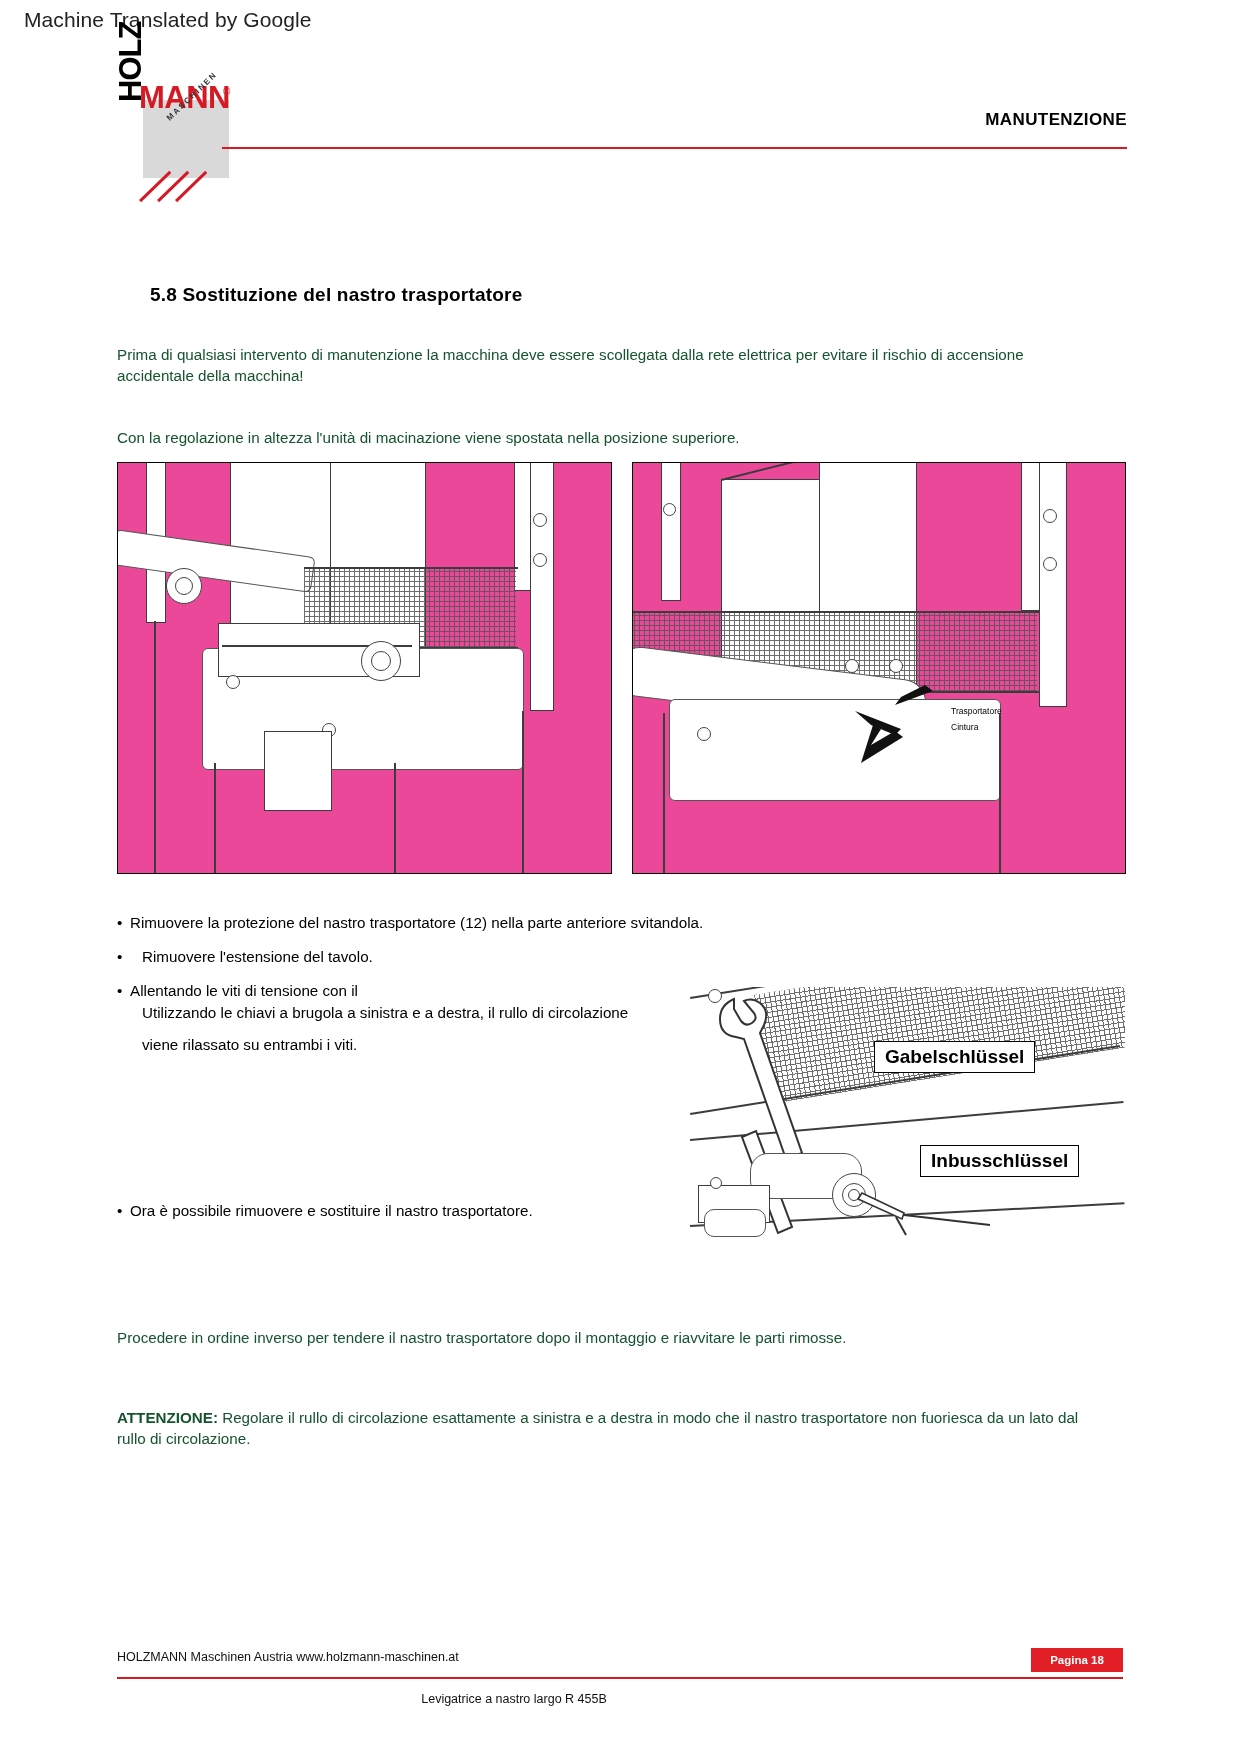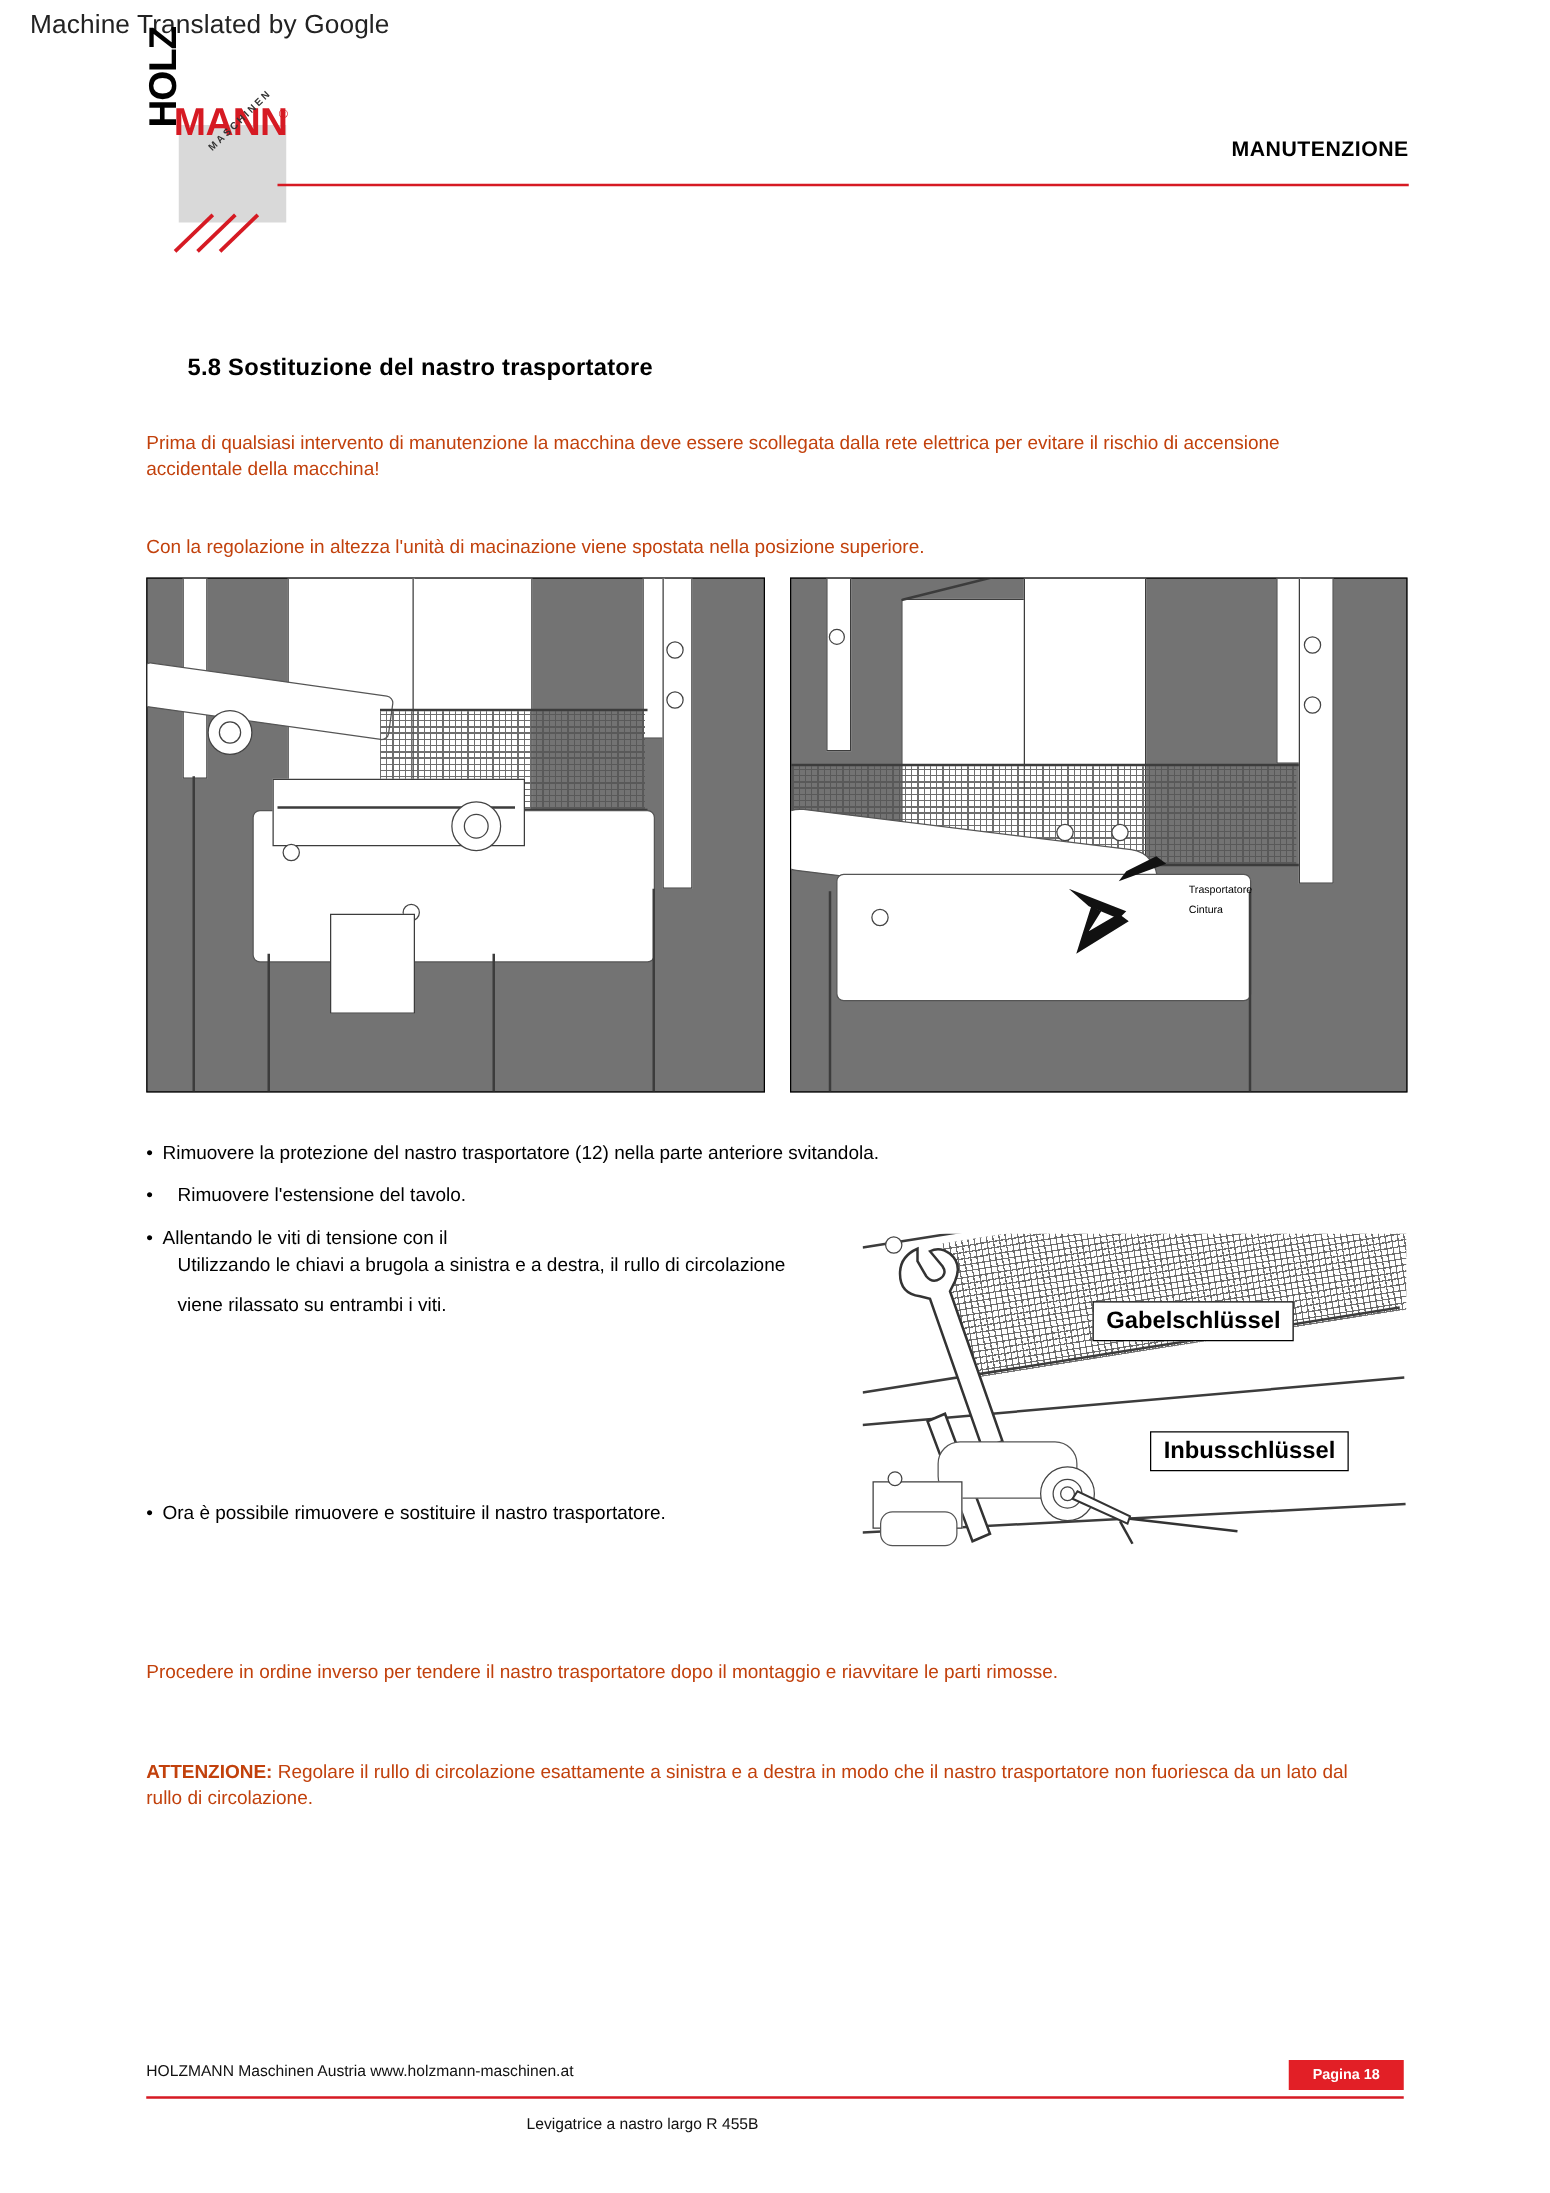--- a/index.html
+++ b/index.html
@@ -141,38 +141,38 @@
     top: 232px;
     margin: 0;
     font-size: 19px;
     font-weight: bold;
     letter-spacing: 0.2px;
   }
   .para {
     position: absolute;
     font-size: 15.2px;
     line-height: 21px;
-    color: #c2410c;
+    color: #14532d;
   }
   .p-warning {
     left: 117px;
     top: 292px;
     width: 945px;
   }
   .p-height {
     left: 117px;
     top: 375px;
     width: 945px;
   }
 
   
   .fig {
     position: absolute;
     border: 1px solid #000;
-    background: #737373;
+    background: #ec4899;
     overflow: hidden;
   }
   .fig-left  { left: 117px;  top: 410px; width: 493px; height: 410px; }
   .fig-right { left: 632px;  top: 410px; width: 492px; height: 410px; }
 
   
   .ln { position: absolute; background: #3c3c3c; }
   .hatch {
     position: absolute;
     background-image:

